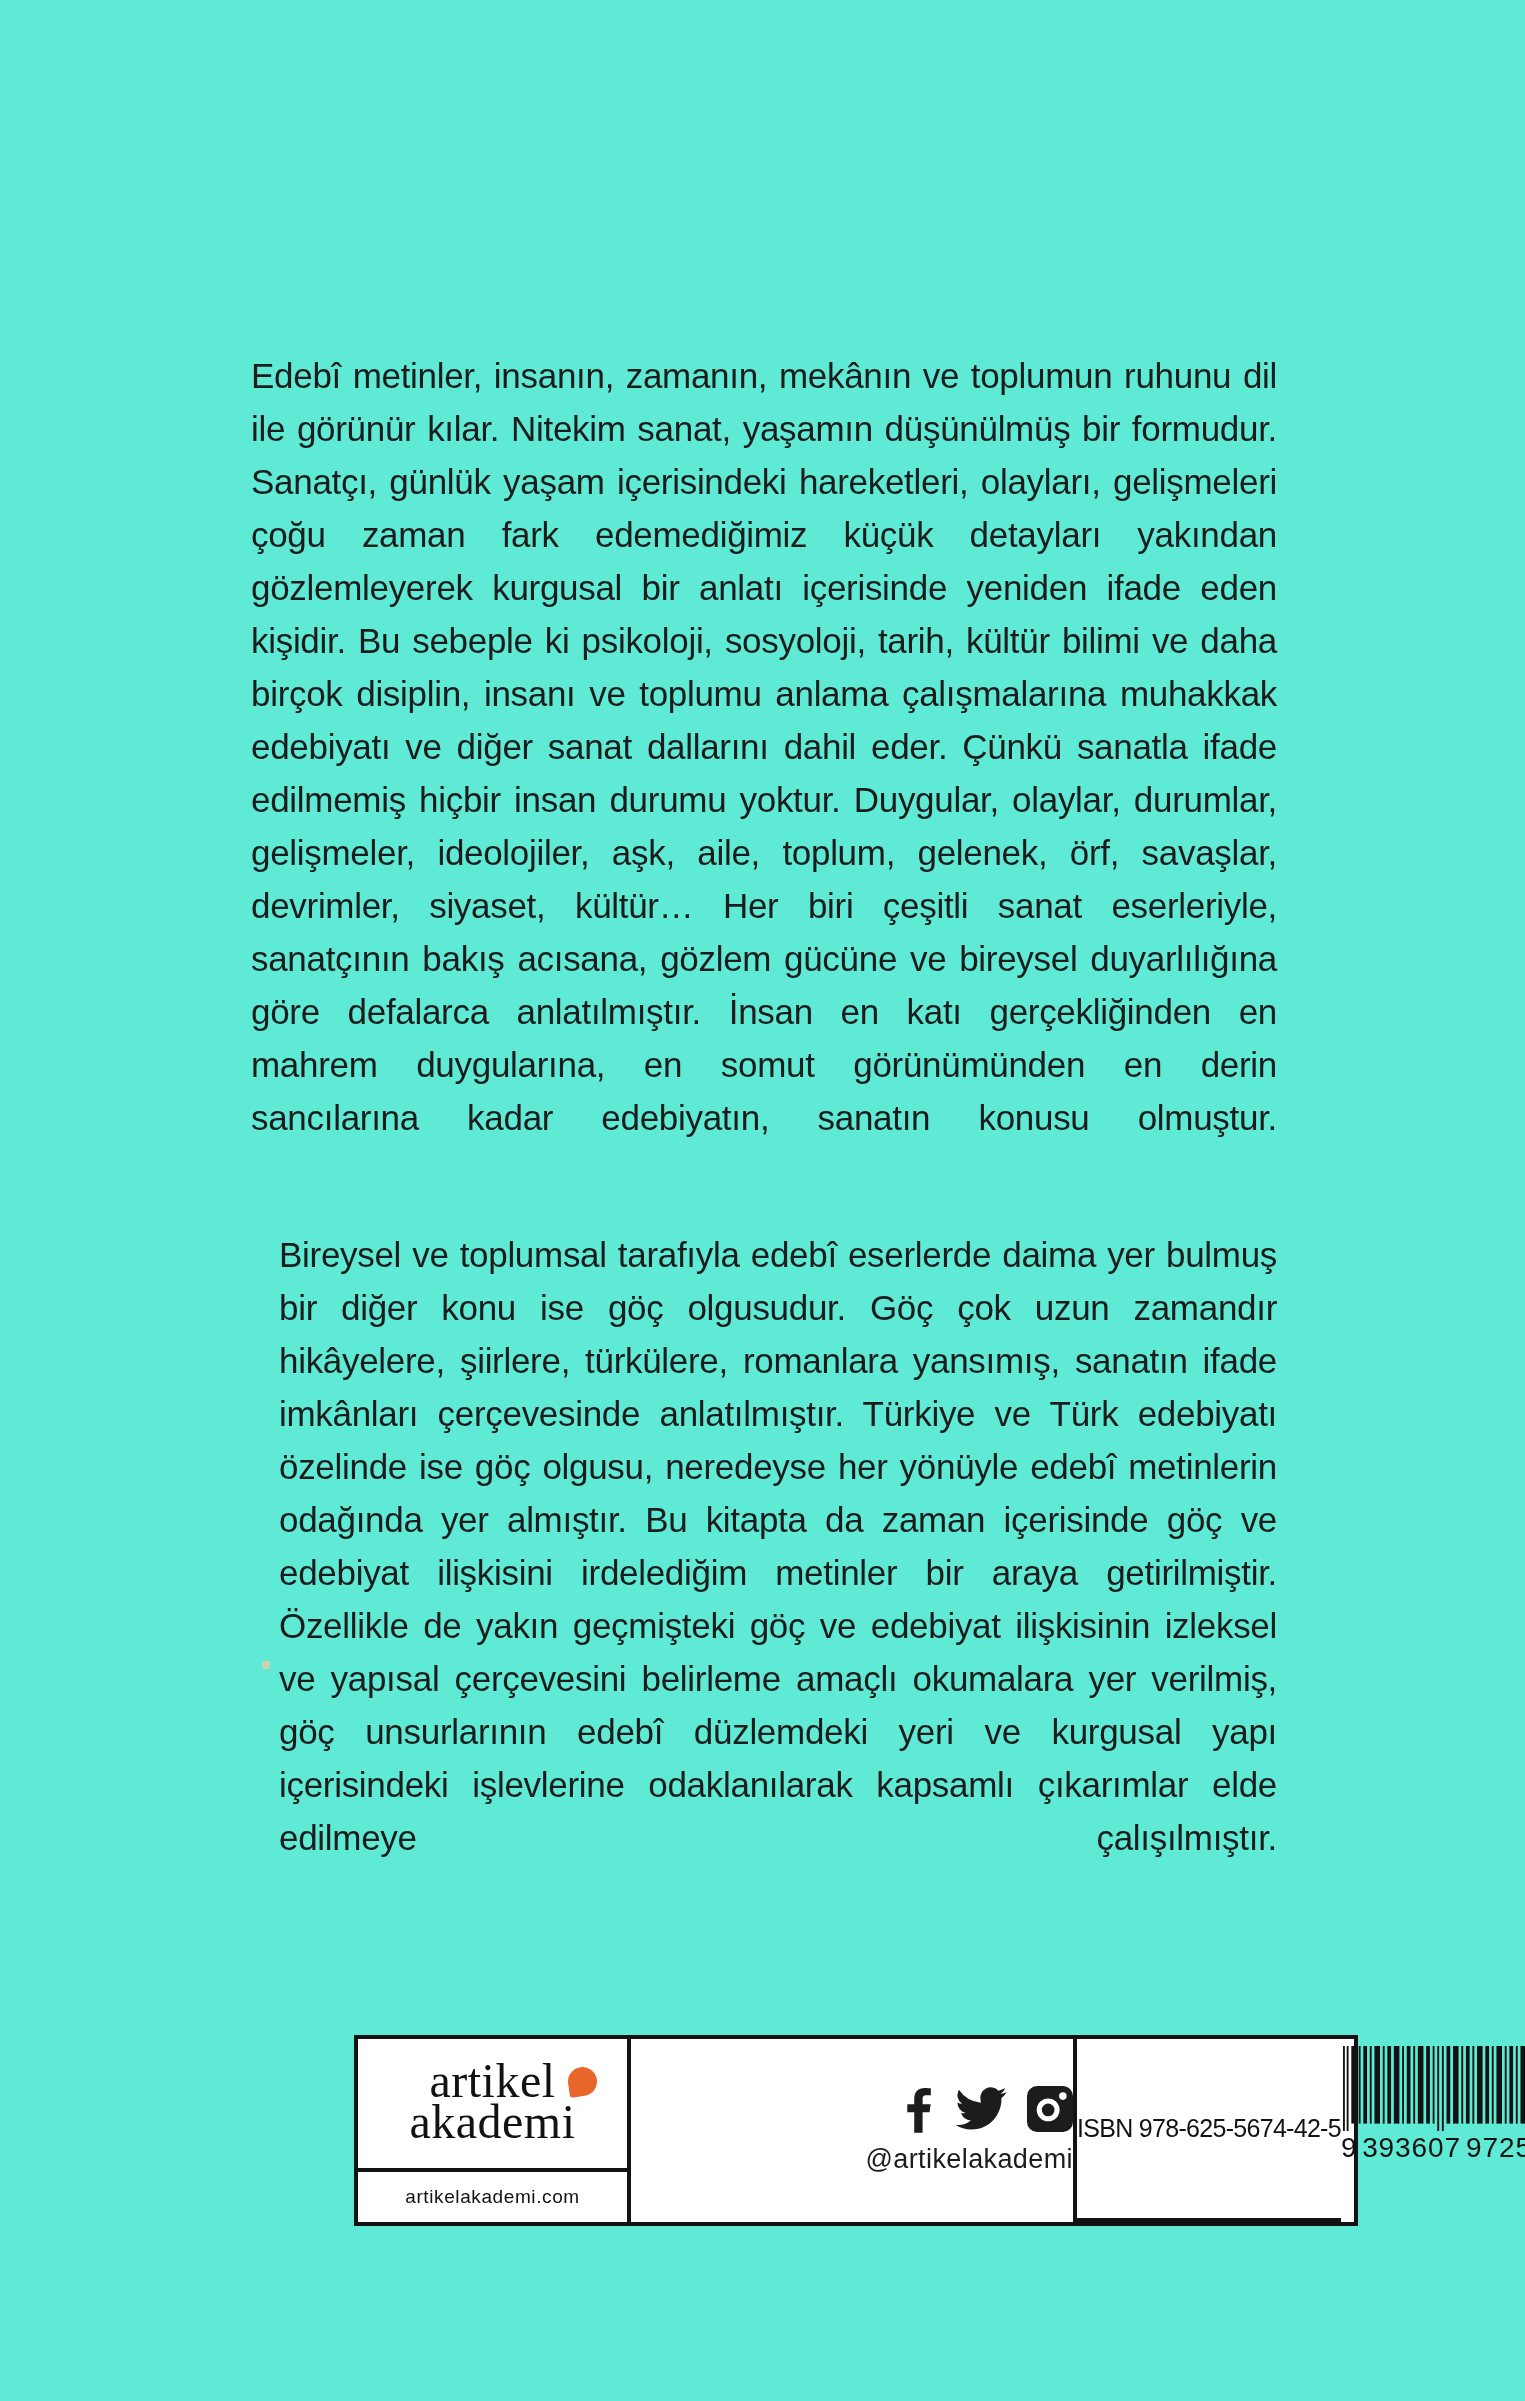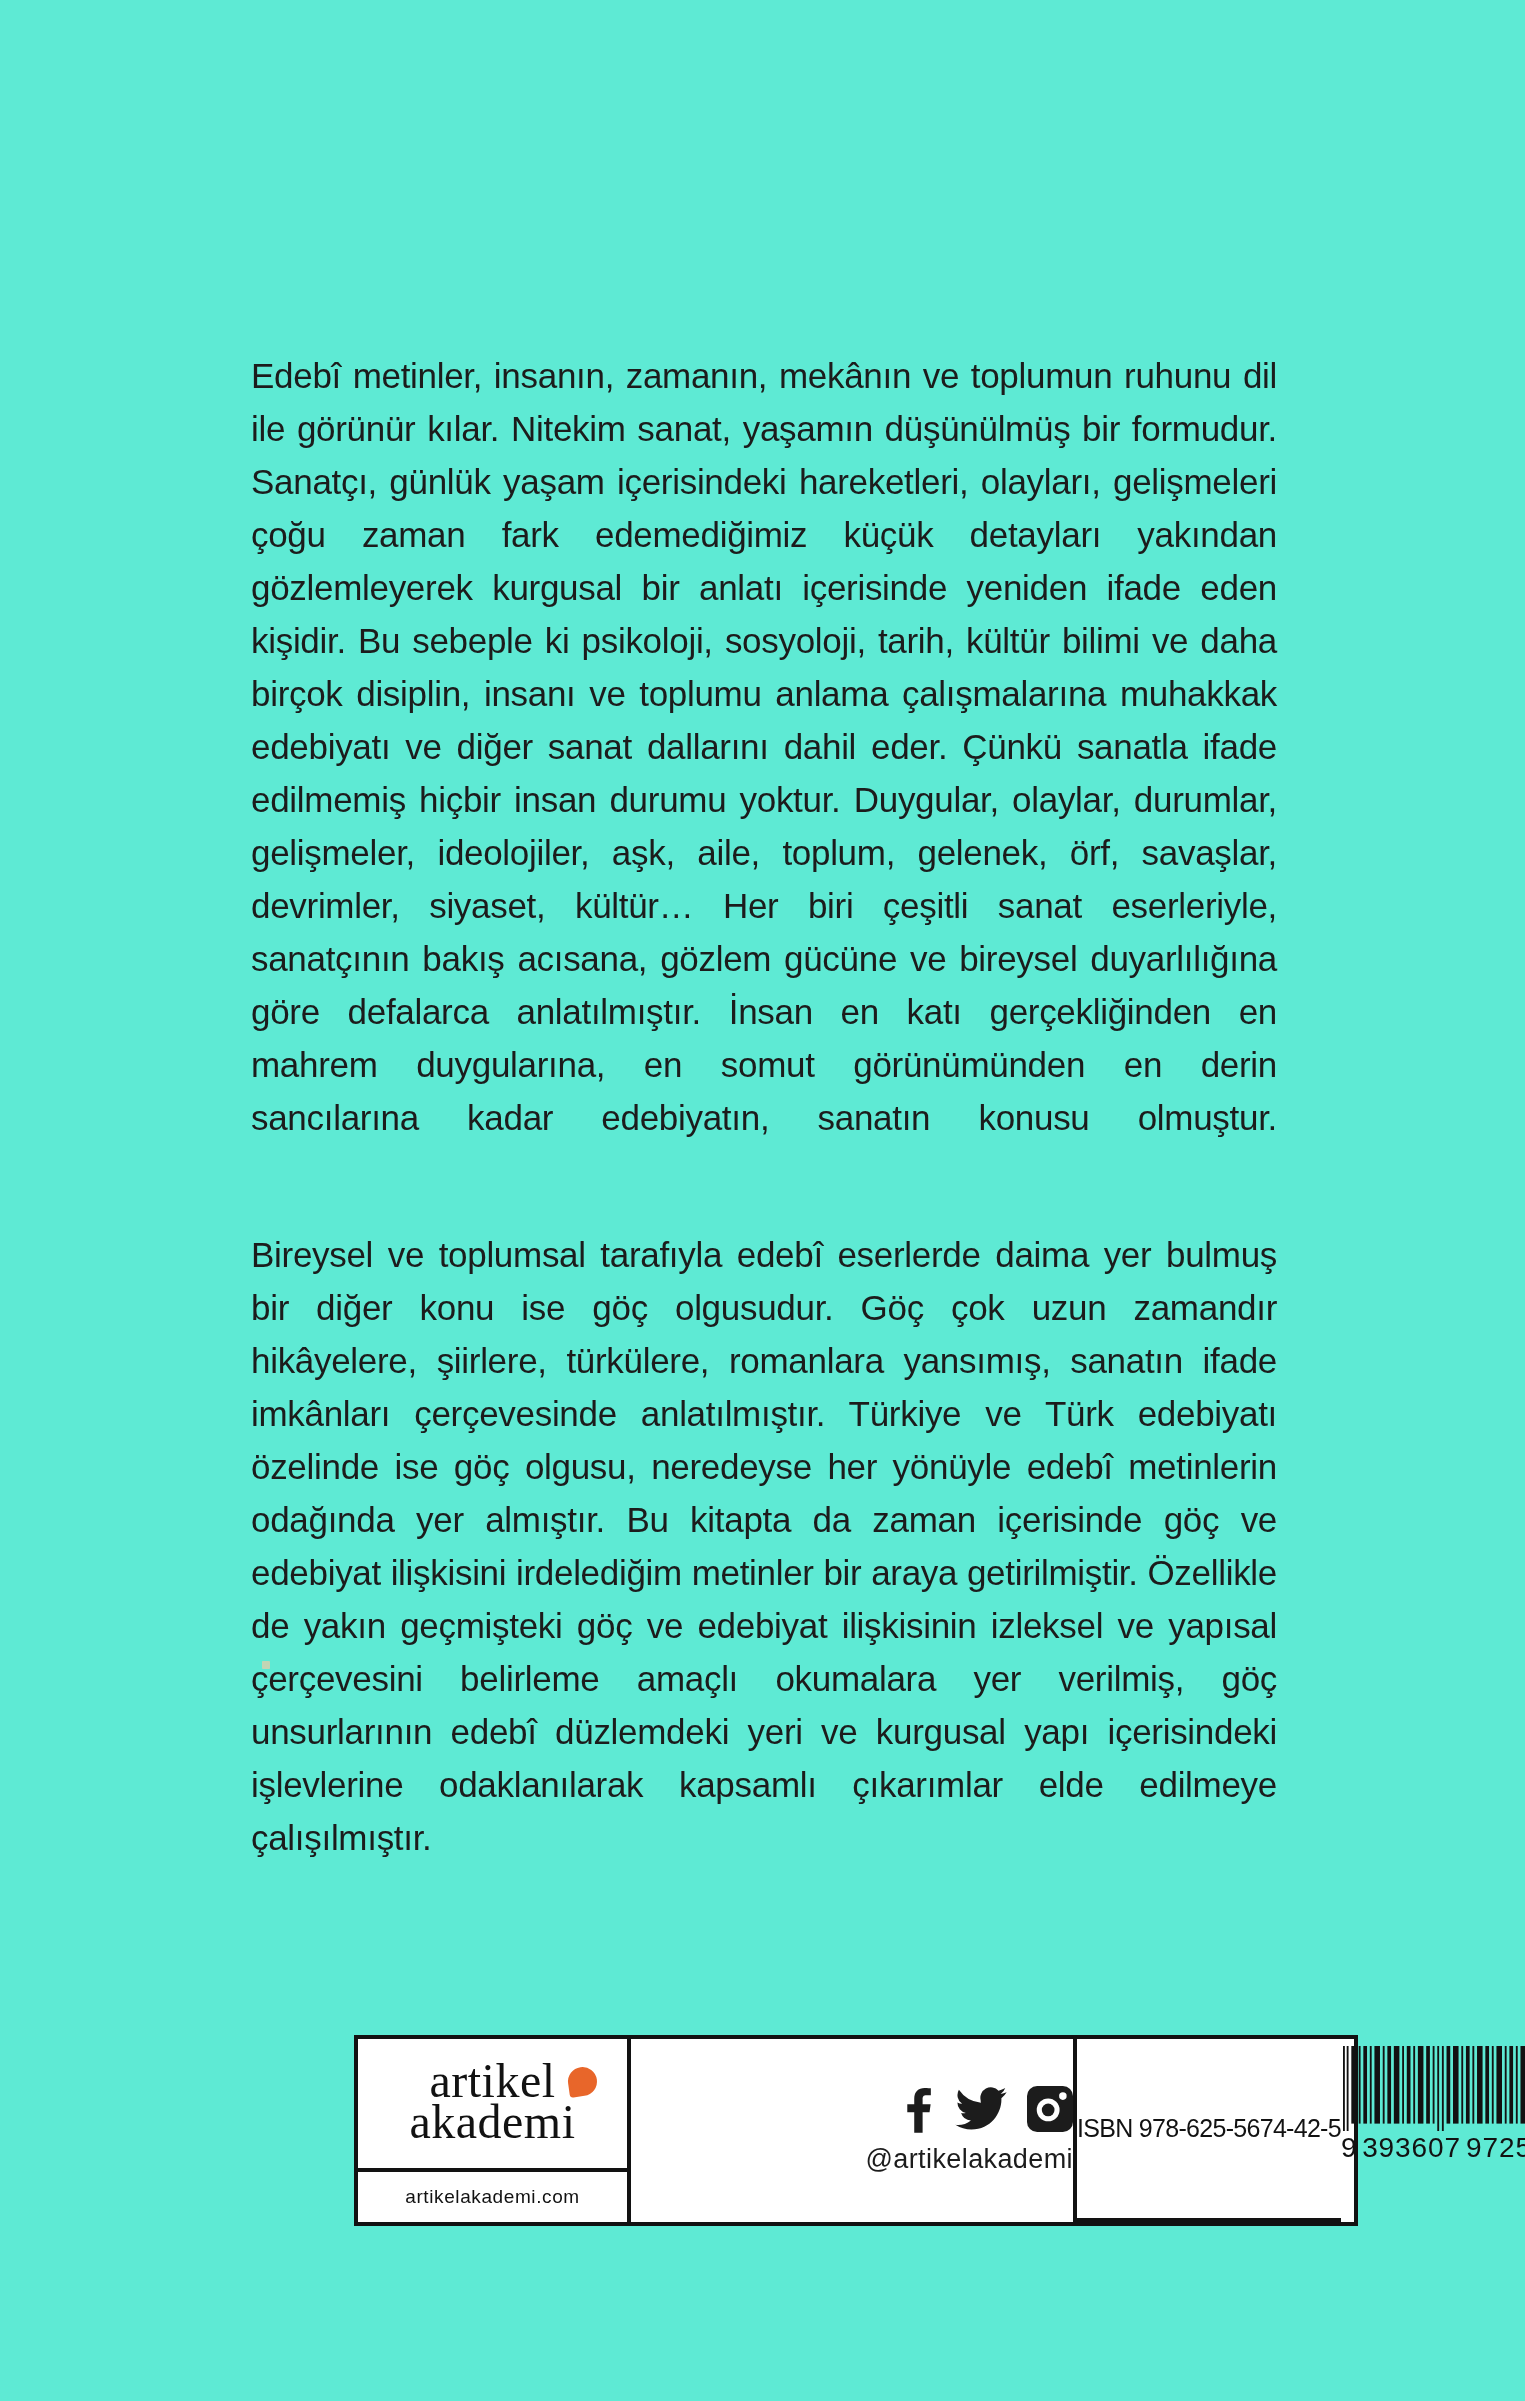--- a/index.html
+++ b/index.html
@@ -34,21 +34,21 @@
     text-align: justify;
     text-justify: inter-word;
     font-family: "Liberation Sans", sans-serif;
     font-size: 35px;
     line-height: 53px;
     letter-spacing: -0.3px;
     color: #1c1c1c;
     font-weight: 400;
     -webkit-font-smoothing: antialiased;
   }
-  .para:last-child { margin-bottom: 0; }
+  .para:last-child { margin-bottom: 0; margin-left: 28px; }
   
   .para::after {
     content: "";
     display: inline-block;
     width: 100%;
   }
 
   
   .smudge {
     position: absolute;

